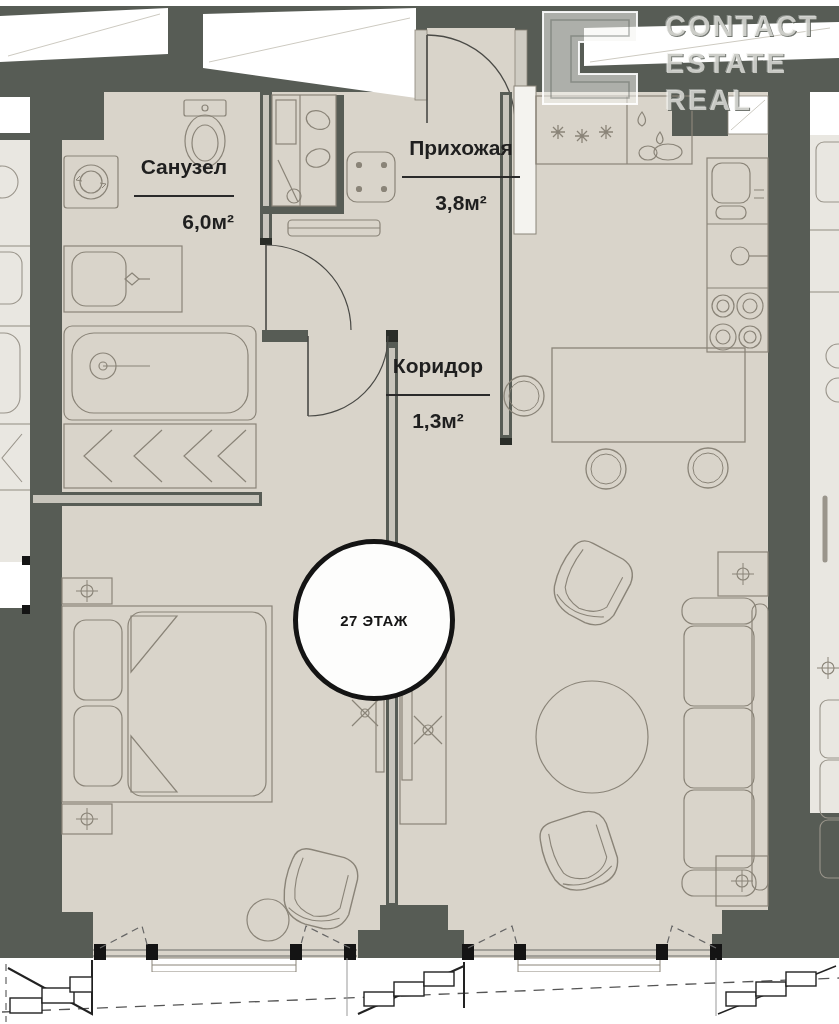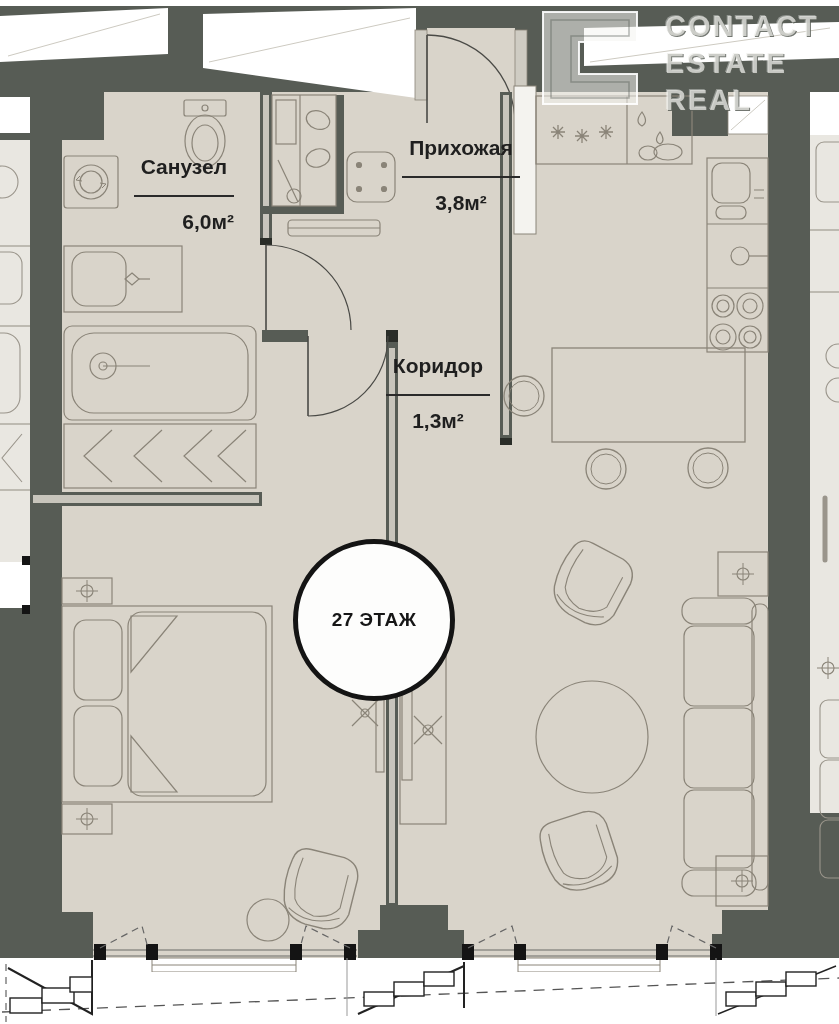--- a/index.html
+++ b/index.html
@@ -11,21 +11,21 @@
   .room-label{
     position:absolute;text-align:center;color:#1f1f1f;
     font-weight:bold;font-size:21px;line-height:1.15;z-index:5;
   }
   .room-name{display:inline-block;border-bottom:2px solid #2a2a2a;padding:0 7px 16px;}
   .room-area{margin-top:13px;}
   .floor-badge{
     position:absolute;left:293px;top:539px;width:152px;height:152px;
     background:#fdfdfc;border:5px solid #141414;border-radius:50%;
     display:flex;align-items:center;justify-content:center;
-    font-weight:bold;font-size:19px;color:#161616;letter-spacing:.5px;z-index:6;
+    font-weight:bold;font-size:15px;color:#161616;letter-spacing:.5px;z-index:6;
   }
   .logo{position:absolute;left:541px;top:8px;z-index:7;display:flex;gap:24px;}
   .logo-text{
     font-weight:bold;font-size:29px;line-height:37px;letter-spacing:2px;
     color:rgba(238,238,234,0.72);
     text-shadow:1px 1px 0 rgba(90,95,88,0.85), -1px -1px 0 rgba(255,255,255,0.35);
   }
 </style>
 </head>
 <body>

